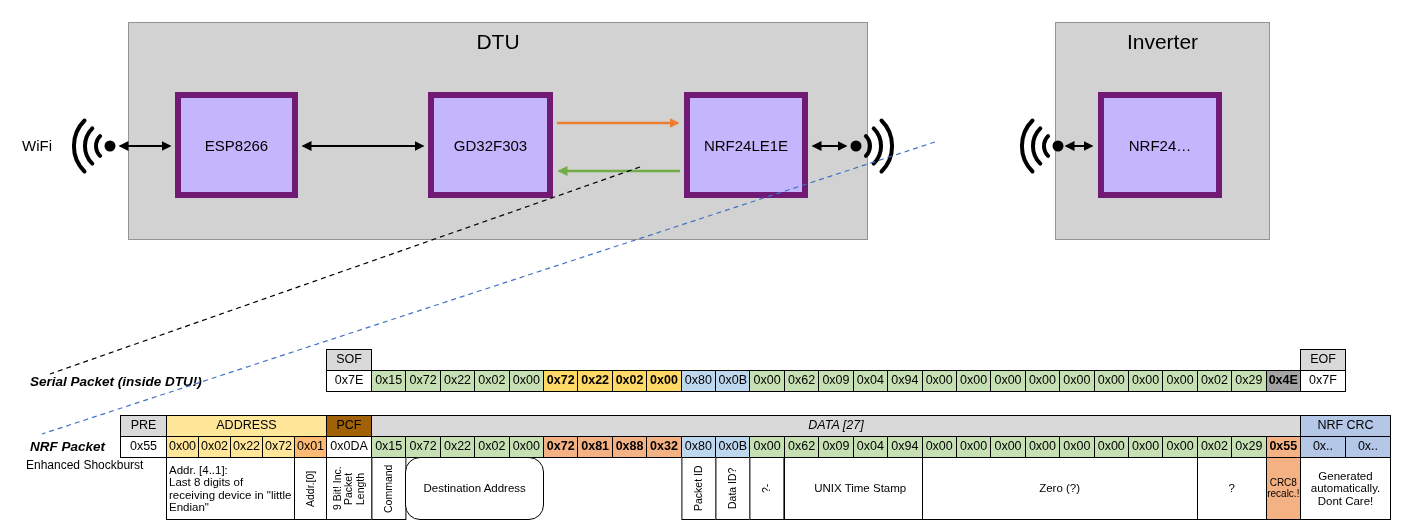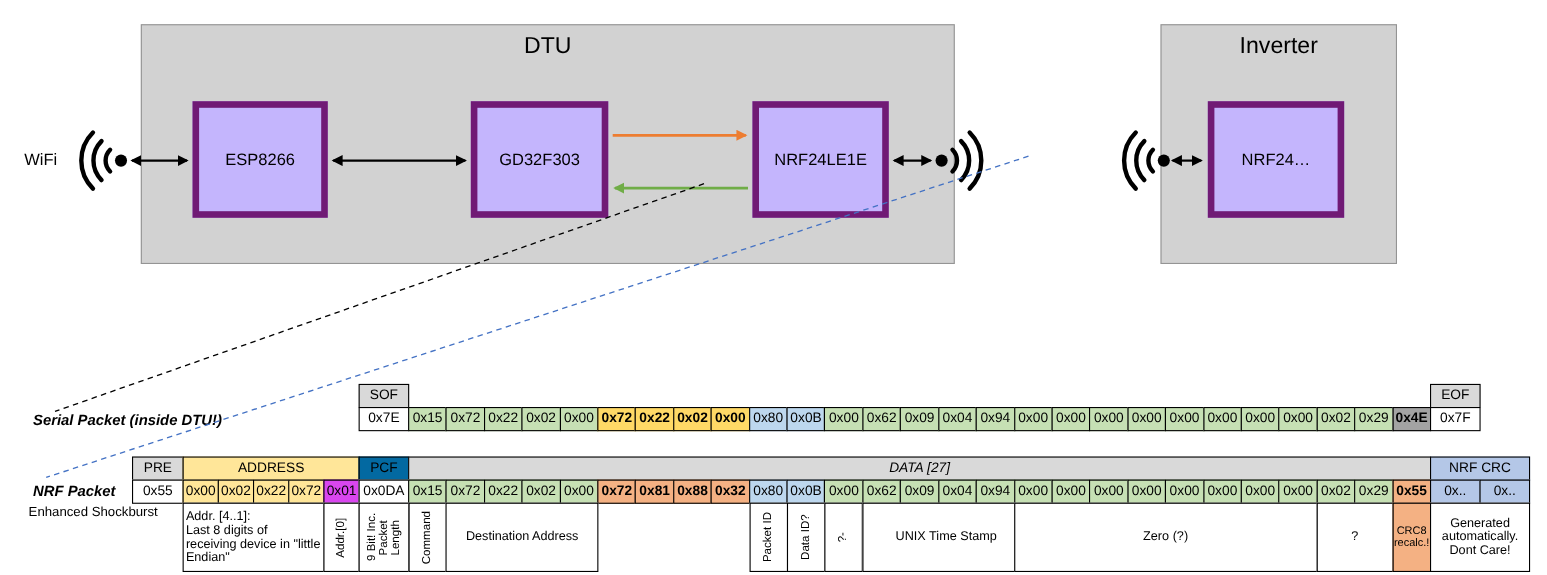--- a/index.html
+++ b/index.html
@@ -109,29 +109,29 @@
     <div class="cell" style="left: 1059.15px; top: 370px; width: 35.4074px; height: 22px; background: rgb(198, 224, 180);">0x00</div>
     <div class="cell" style="left: 1093.56px; top: 370px; width: 35.4074px; height: 22px; background: rgb(198, 224, 180);">0x00</div>
     <div class="cell" style="left: 1127.96px; top: 370px; width: 35.4074px; height: 22px; background: rgb(198, 224, 180);">0x00</div>
     <div class="cell" style="left: 1162.37px; top: 370px; width: 35.4074px; height: 22px; background: rgb(198, 224, 180);">0x00</div>
     <div class="cell" style="left: 1196.78px; top: 370px; width: 35.4074px; height: 22px; background: rgb(198, 224, 180);">0x02</div>
     <div class="cell" style="left: 1231.19px; top: 370px; width: 35.4074px; height: 22px; background: rgb(198, 224, 180);">0x29</div>
     <div class="cell bold" style="left: 1265.59px; top: 370px; width: 35.4074px; height: 22px; background: #a3a3a3;">0x4E</div>
     <div class="cell" style="left: 1300px; top: 370px; width: 46px; height: 22px; background: rgb(255, 255, 255);">0x7F</div>
     <div class="cell" style="left: 120px; top: 415px; width: 47px; height: 22px; background: rgb(217, 217, 217);">PRE</div>
     <div class="cell" style="left: 166px; top: 415px; width: 161px; height: 22px; background: rgb(255, 230, 153);">ADDRESS</div>
-    <div class="cell" style="left: 326px; top: 415px; width: 46px; height: 22px; background: #0369a1;">PCF</div>
+    <div class="cell" style="left: 326px; top: 415px; width: 46px; height: 22px; background: #a16207;">PCF</div>
     <div class="cell" style="left: 371px; top: 415px; width: 930px; height: 22px; background: rgb(217, 217, 217); font-style: italic;">DATA [27]</div>
     <div class="cell" style="left: 1300px; top: 415px; width: 91px; height: 22px; background: rgb(180, 199, 231);">NRF CRC</div>
     <div class="cell" style="left: 120px; top: 436px; width: 47px; height: 22px; background: rgb(255, 255, 255);">0x55</div>
     <div class="cell" style="left: 166px; top: 436px; width: 33px; height: 22px; background: rgb(255, 230, 153);">0x00</div>
     <div class="cell" style="left: 198px; top: 436px; width: 33px; height: 22px; background: rgb(255, 230, 153);">0x02</div>
     <div class="cell" style="left: 230px; top: 436px; width: 33px; height: 22px; background: rgb(255, 230, 153);">0x22</div>
     <div class="cell" style="left: 262px; top: 436px; width: 33px; height: 22px; background: rgb(255, 230, 153);">0x72</div>
-    <div class="cell" style="left: 294px; top: 436px; width: 33px; height: 22px; background: #d946ef;">0x01</div>
+    <div class="cell" style="left: 294px; top: 436px; width: 33px; height: 22px; background: #fdba74;">0x01</div>
     <div class="cell" style="left: 326px; top: 436px; width: 46px; height: 22px; background: rgb(255, 255, 255);">0x0DA</div>
     <div class="cell" style="left: 371px; top: 436px; width: 35.4074px; height: 22px; background: rgb(198, 224, 180);">0x15</div>
     <div class="cell" style="left: 405.407px; top: 436px; width: 35.4074px; height: 22px; background: rgb(198, 224, 180);">0x72</div>
     <div class="cell" style="left: 439.815px; top: 436px; width: 35.4074px; height: 22px; background: rgb(198, 224, 180);">0x22</div>
     <div class="cell" style="left: 474.222px; top: 436px; width: 35.4074px; height: 22px; background: rgb(198, 224, 180);">0x02</div>
     <div class="cell" style="left: 508.63px; top: 436px; width: 35.4074px; height: 22px; background: rgb(198, 224, 180);">0x00</div>
     <div class="cell bold" style="left: 543.037px; top: 436px; width: 35.4074px; height: 22px; background: rgb(244, 177, 131);">0x72</div>
     <div class="cell bold" style="left: 577.444px; top: 436px; width: 35.4074px; height: 22px; background: rgb(244, 177, 131);">0x81</div>
     <div class="cell bold" style="left: 611.852px; top: 436px; width: 35.4074px; height: 22px; background: rgb(244, 177, 131);">0x88</div>
     <div class="cell bold" style="left: 646.259px; top: 436px; width: 35.4074px; height: 22px; background: rgb(244, 177, 131);">0x32</div>
@@ -153,21 +153,21 @@
     <div class="cell" style="left: 1196.78px; top: 436px; width: 35.4074px; height: 22px; background: rgb(198, 224, 180);">0x02</div>
     <div class="cell" style="left: 1231.19px; top: 436px; width: 35.4074px; height: 22px; background: rgb(198, 224, 180);">0x29</div>
     <div class="cell bold" style="left: 1265.59px; top: 436px; width: 35.4074px; height: 22px; background: rgb(244, 177, 131);">0x55</div>
     <div class="cell" style="left: 1300px; top: 436px; width: 46px; height: 22px; background: rgb(180, 199, 231);">0x..</div>
     <div class="cell" style="left: 1345px; top: 436px; width: 46px; height: 22px; background: rgb(180, 199, 231);">0x..</div>
     <div class="cell la ann" style="left: 166px; top: 457px; width: 129px; height: 63px; background: rgb(255, 255, 255);">Addr. [4..1]:
 Last 8 digits of receiving device in "little Endian"</div>
     <div class="cell vert" style="left: 294px; top: 457px; width: 33px; height: 63px; background: rgb(255, 255, 255);">Addr.[0]</div>
     <div class="cell vert" style="left: 326px; top: 457px; width: 46px; height: 63px; background: rgb(255, 255, 255);">9 Bit! Inc. Packet Length</div>
     <div class="cell vert" style="left: 371px; top: 457px; width: 35.4074px; height: 63px; background: rgb(255, 255, 255);">Command</div>
-    <div class="cell ann" style="left: 405.407px; top: 457px; width: 138.63px; height: 63px; background: rgb(255, 255, 255);">Destination Address</div>
+    <div class="cell ann" style="left: 405.407px; top: 457px; width: 138.63px; height: 63px; background: rgb(255, 255, 255); border-radius: 15px;">Destination Address</div>
     <div class="cell vert" style="left: 680.667px; top: 457px; width: 35.4074px; height: 63px; background: rgb(255, 255, 255);">Packet ID</div>
     <div class="cell vert" style="left: 715.074px; top: 457px; width: 35.4074px; height: 63px; background: rgb(255, 255, 255);">Data ID?</div>
     <div class="cell vert" style="left: 749.481px; top: 457px; width: 35.4074px; height: 63px; background: rgb(255, 255, 255);">?-</div>
     <div class="cell ann" style="left: 783.889px; top: 457px; width: 138.63px; height: 63px; background: rgb(255, 255, 255); padding-left: 16px;">UNIX Time Stamp</div>
     <div class="cell ann" style="left: 921.519px; top: 457px; width: 276.259px; height: 63px; background: rgb(255, 255, 255);">Zero (?)</div>
     <div class="cell ann" style="left: 1196.78px; top: 457px; width: 69.8148px; height: 63px; background: rgb(255, 255, 255);">?</div>
     <div class="cell ann" style="left: 1265.59px; top: 457px; width: 35.4074px; height: 63px; background: rgb(244, 177, 131); font-size: 10px;">CRC8 recalc.!</div>
     <div class="cell ann" style="left: 1300px; top: 457px; width: 91px; height: 63px; background: rgb(255, 255, 255);">Generated automatically. Dont Care!</div>
   </div>
 

